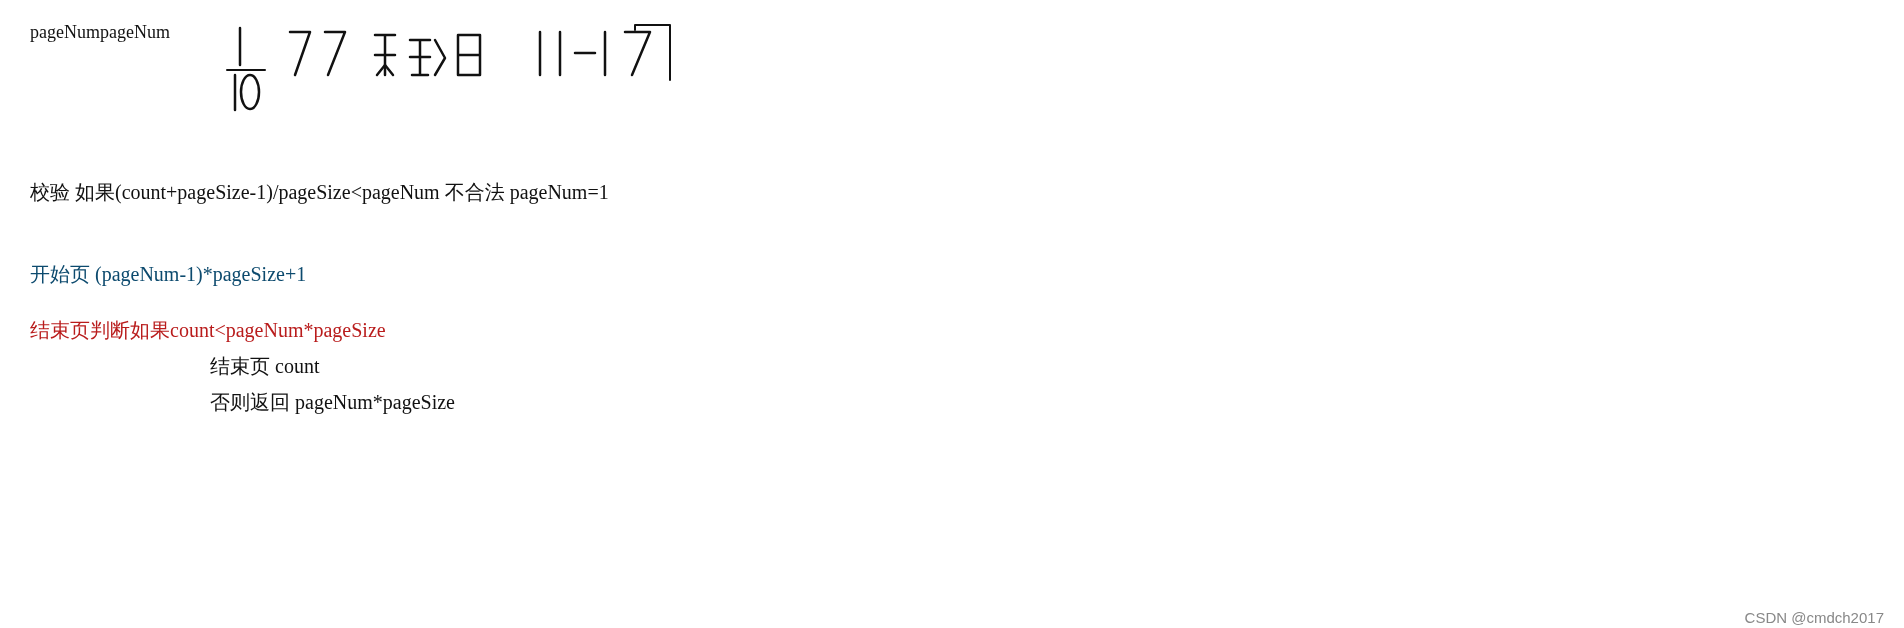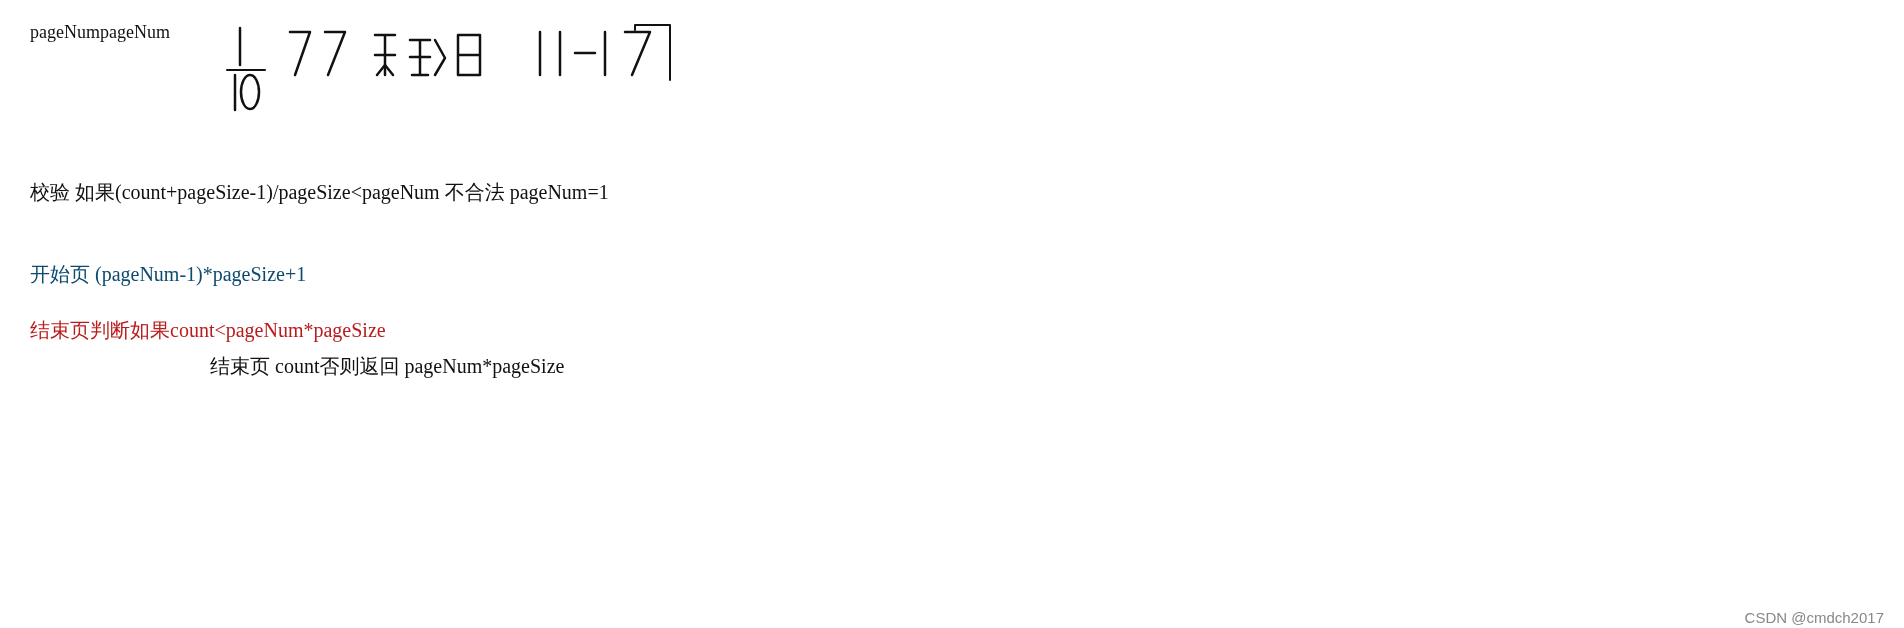--- a/index.html
+++ b/index.html
@@ -73,21 +73,21 @@
 
     .end-page-text {
       font-size: 20px;
       color: #b91c1c;
       font-family: "SimSun", "宋体", serif;
       line-height: 1.8;
     }
 
     .end-page-sub {
       display: flex;
-      flex-direction: row;
+      flex-direction: column;
       padding-left: 180px;
     }
 
     .end-page-sub span {
       font-size: 20px;
       color: #111;
       font-family: "SimSun", "宋体", serif;
       line-height: 1.8;
     }
 

